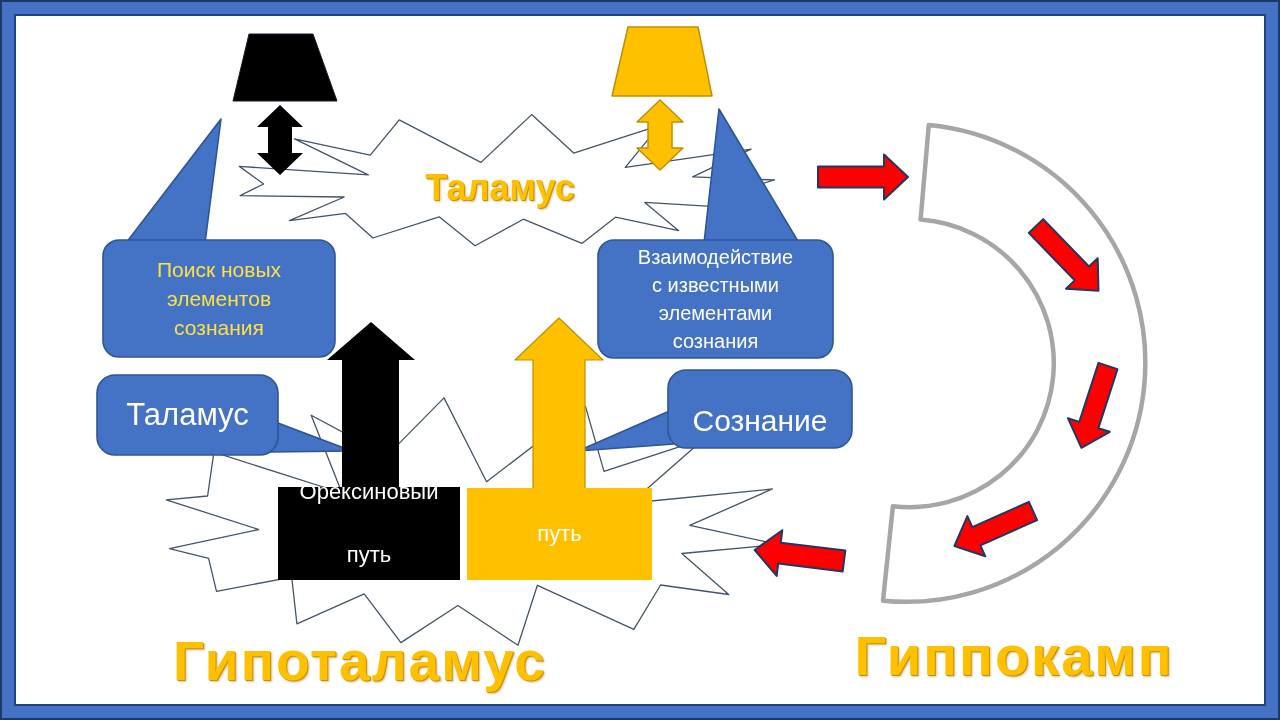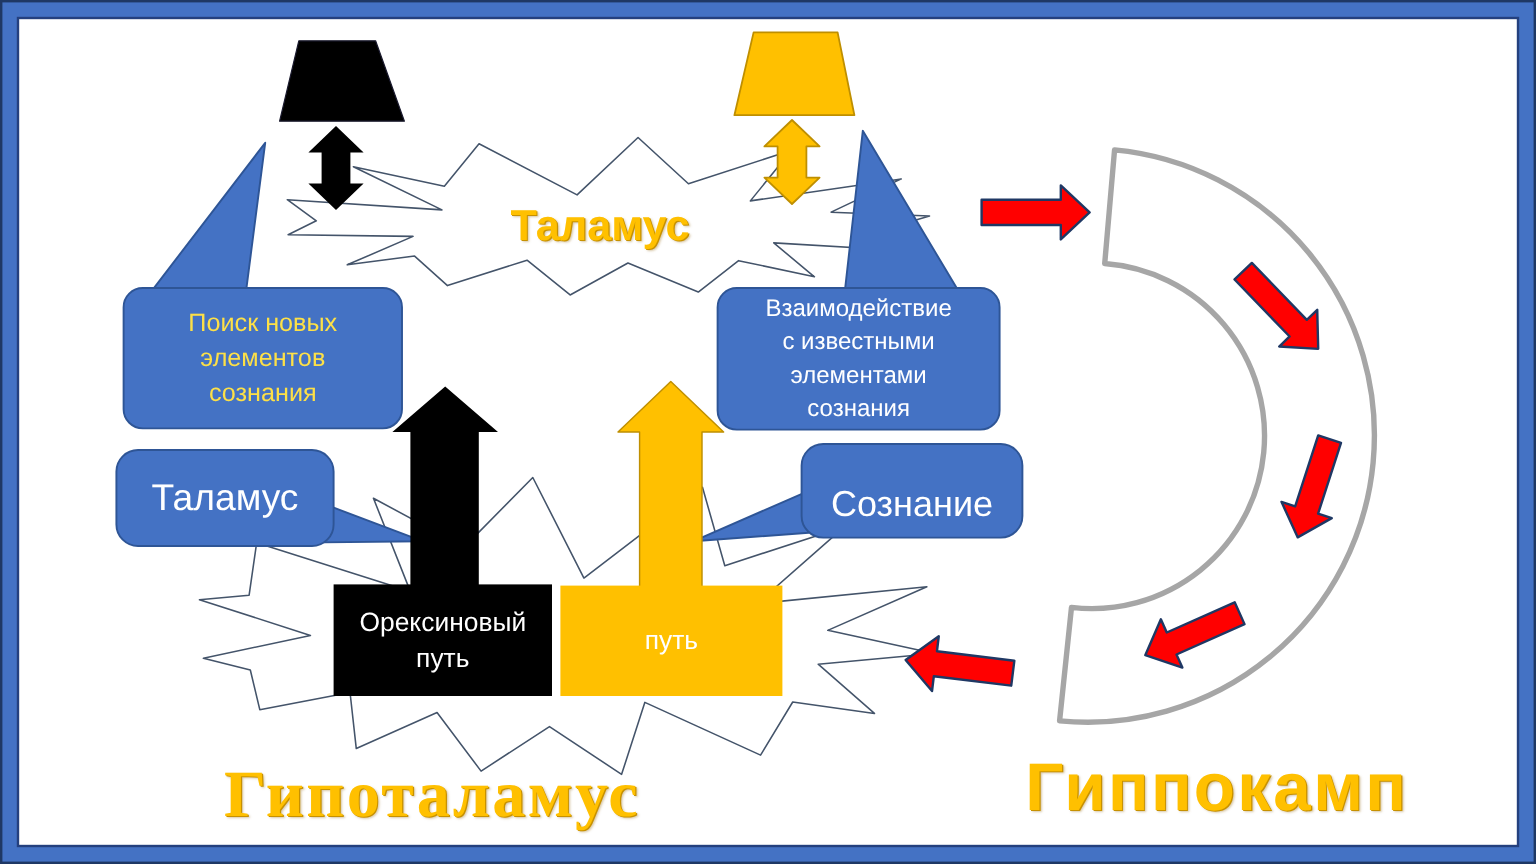--- a/index.html
+++ b/index.html
@@ -47,37 +47,37 @@
       <polygon points="559.0,318.0 603.0,360.0 585.0,360.0 585.0,490.0 533.0,490.0 533.0,360.0 515.0,360.0" fill="#FFC000" stroke="#BF8F00" stroke-width="1.2" stroke-linejoin="round"></polygon>
       <rect x="467" y="488" width="185" height="92" fill="#FFC000"></rect>
       <rect x="103" y="240" width="232" height="117" rx="16" fill="#4472C4" stroke="#2E5596" stroke-width="1.6"></rect>
       <rect x="598" y="240" width="235" height="118" rx="16" fill="#4472C4" stroke="#2E5596" stroke-width="1.6"></rect>
       <rect x="97" y="375" width="181" height="80" rx="18" fill="#4472C4" stroke="#2E5596" stroke-width="1.6"></rect>
       <rect x="668" y="370" width="184" height="78" rx="18" fill="#4472C4" stroke="#2E5596" stroke-width="1.6"></rect>
     </svg>
 
 
   <div class="txt gold-title t-thalamus" style="left:340px;top:153px;width:320px;height:70px;">Таламус</div>
-  <div class="txt gold-title t-hypo" style="left:140px;top:626px;width:440px;height:70px;font-family:Liberation Serif, serif;">Гипоталамус</div>
+  <div class="txt gold-title t-hypo" style="left:140px;top:626px;width:440px;height:70px;">Гипоталамус</div>
   <div class="txt gold-title t-hippo" style="left:828px;top:620px;width:372px;height:70px;">Гиппокамп</div>
 
   <div class="txt col callout-sm" style="left:103px;top:240px;width:232px;height:117px;">
     <div>Поиск новых</div>
     <div>элементов</div>
     <div>сознания</div>
   </div>
   <div class="txt col callout-sm2" style="left:598px;top:240px;width:235px;height:118px;">
     <div>Взаимодействие</div>
     <div>с известными</div>
     <div>элементами</div>
     <div>сознания</div>
   </div>
   <div class="txt callout-lg" style="left:97px;top:375px;width:181px;height:80px;">Таламус</div>
   <div class="txt callout-lg" style="left:668px;top:370px;width:184px;height:102px;font-size:30px;">Сознание</div>
 
-  <div class="txt col path-label" style="left:278px;top:487px;width:182px;height:93px;">
+  <div class="txt col path-label" style="left:278px;top:477px;width:182px;height:93px;justify-content:space-between;">
     <div>Орексиновый</div>
     <div>путь</div>
   </div>
   <div class="txt col path-label" style="left:467px;top:488px;width:185px;height:92px;">
     <div>путь</div>
   </div>
 </div>
 
 </body></html>

